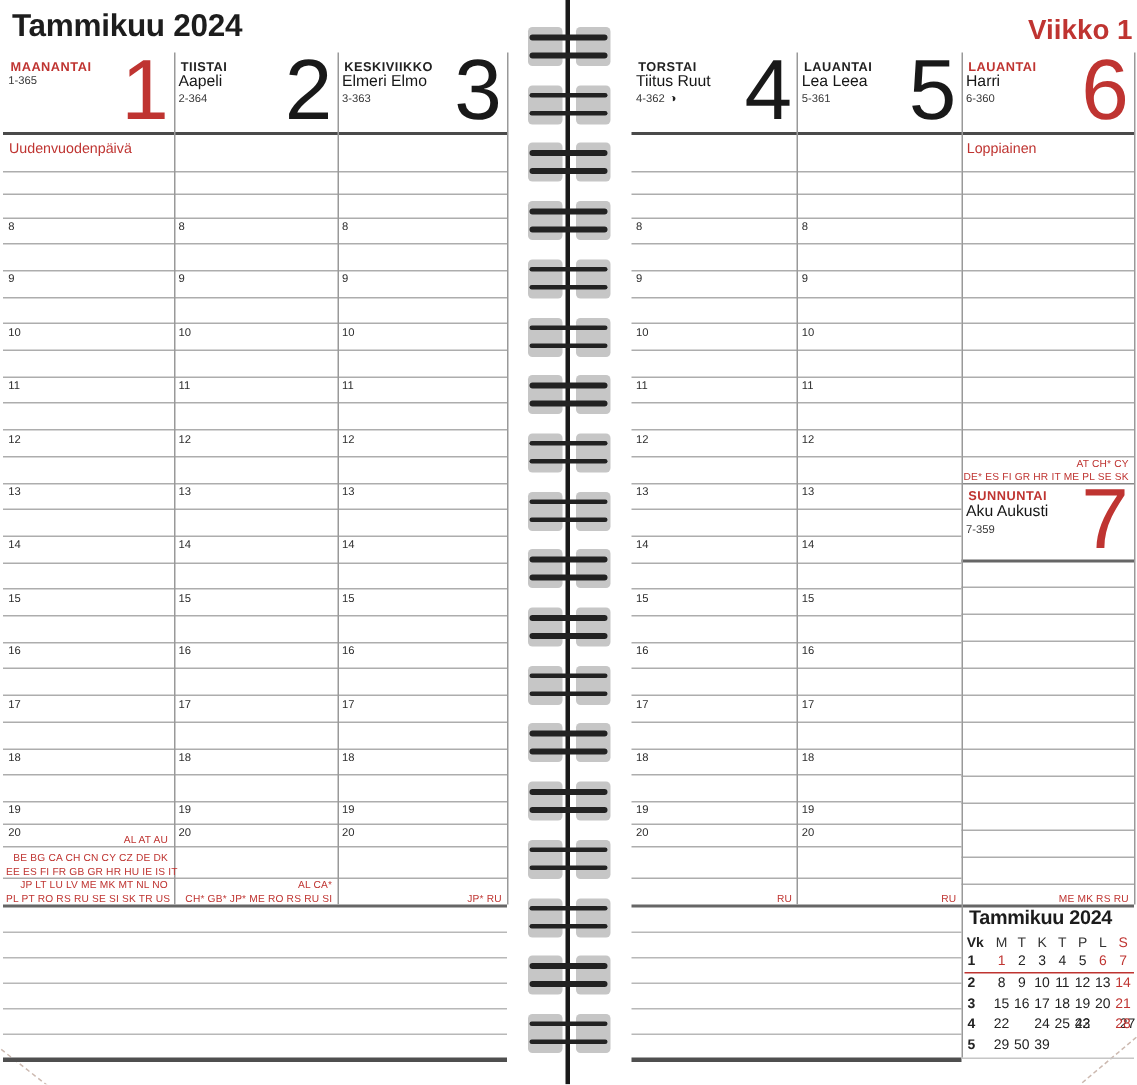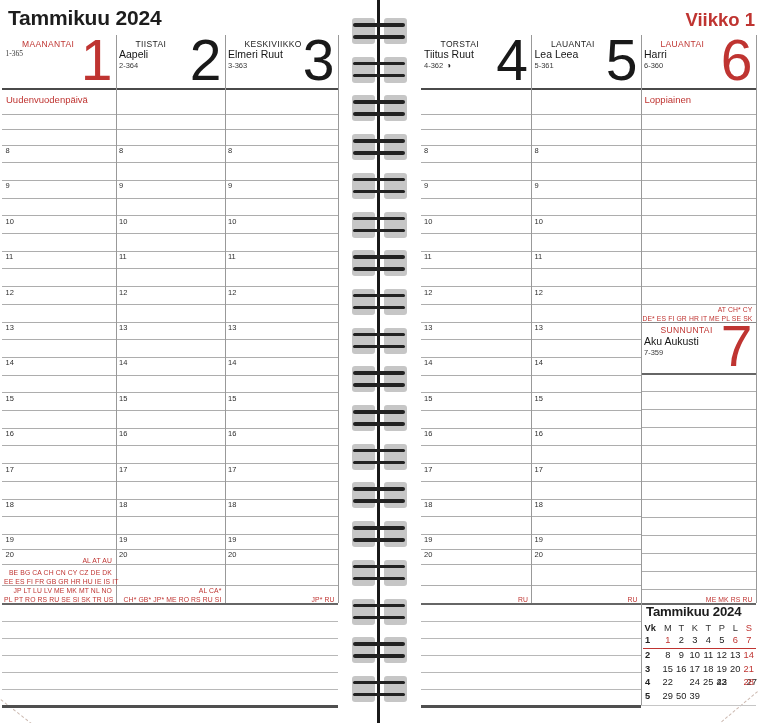--- a/index.html
+++ b/index.html
@@ -4,25 +4,25 @@
 <style>
   :root{ --red:#bf3431; }
   html,body{margin:0;padding:0;background:#fff;}
   #root{position:relative;width:758px;height:723px;background:#fff;overflow:hidden;
         font-family:"Liberation Sans","DejaVu Sans",sans-serif;}
   .abs{position:absolute;}
   .monthtitle{position:absolute;left:8px;top:6px;font-size:21px;font-weight:700;color:#1d1d1d;letter-spacing:-.2px;}
   .weeklabel{position:absolute;top:9px;right:3px;font-size:18.5px;font-weight:700;color:var(--red);}
   .dayhdr{position:absolute;top:35px;height:53px;}
   .sunhdr{position:absolute;top:321.5px;height:51.5px;}
-  .dname{position:absolute;top:3.5px;left:20px;font-size:8.5px;font-weight:400;letter-spacing:.35px;color:#222;white-space:nowrap;}
+  .dname{position:absolute;top:3.5px;left:5px;font-size:8.5px;font-weight:700;letter-spacing:.35px;color:#222;white-space:nowrap;}
   .dname.red{color:var(--red);}
   .ndays{position:absolute;top:13px;left:3.5px;font-size:10.5px;color:#161616;white-space:nowrap;}
   .doy{position:absolute;top:26px;left:3.5px;font-size:7.5px;color:#3a3a3a;white-space:nowrap;}
-  .doy.mon{top:13.5px;font-family:Liberation Serif, serif;}
+  .doy.mon{top:13.5px;}
   .moon{margin-left:3px;font-size:8px;color:#222;}
   .bignum{position:absolute;top:-3.5px;right:4px;font-size:57px;line-height:57px;font-weight:400;color:#191919;letter-spacing:-1px;}
   .bignum.red{color:var(--red);}
   .holiday{position:absolute;top:93.5px;font-size:9.5px;color:var(--red);}
   .hourlbl{font-size:7.5px;color:#2e2e2e;}
   .codes{font-size:6.8px;line-height:9.2px;color:var(--red);letter-spacing:.12px;text-align:right;white-space:nowrap;}
   .caltitle{font-size:13.2px;font-weight:700;color:#1c1c1c;letter-spacing:-.2px;white-space:nowrap;}
   .calhdr{font-size:9.3px;color:#333;text-align:center;}
   .calhdr.vk{font-weight:700;text-align:left;color:#222;}
   .calvknum{font-size:9.3px;font-weight:700;color:#222;}
@@ -44,21 +44,21 @@
     <div class="bignum red">1</div>
   </div>
   <div class="dayhdr" style="left:115.5px;width:109px">
     <div class="dname">TIISTAI</div>
     <div class="ndays">Aapeli</div>
     <div class="doy">2-364</div>
     <div class="bignum">2</div>
   </div>
   <div class="dayhdr" style="left:224.5px;width:113px">
     <div class="dname">KESKIVIIKKO</div>
-    <div class="ndays">Elmeri Ruut</div>
+    <div class="ndays">Elmeri Elmo</div>
     <div class="doy">3-363</div>
     <div class="bignum">3</div>
   </div>
   <div class="dayhdr" style="left:420.5px;width:110.5px">
     <div class="dname">TORSTAI</div>
     <div class="ndays">Tiitus Ruut</div>
     <div class="doy"><span>4-362</span><span class="moon">◑</span></div>
     <div class="bignum">4</div>
   </div>
   <div class="dayhdr" style="left:531px;width:109.5px">

